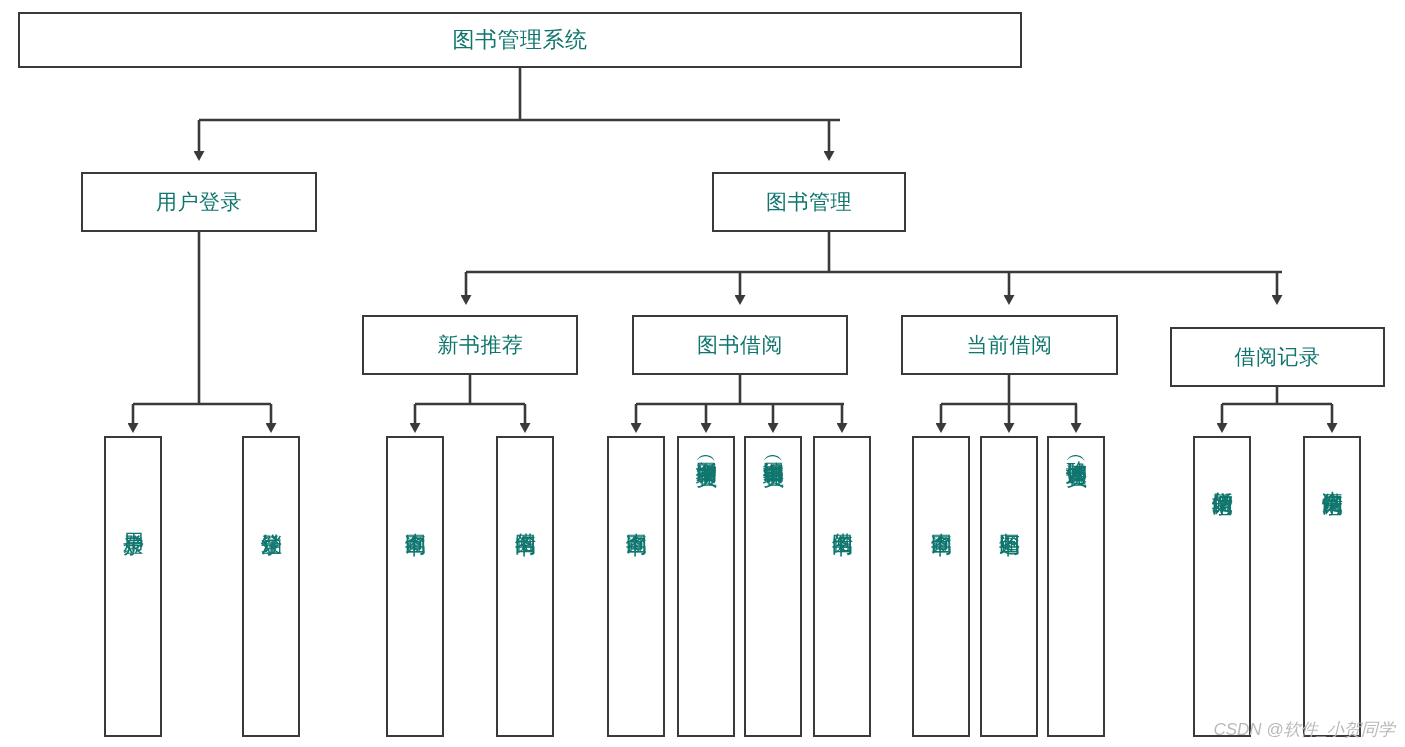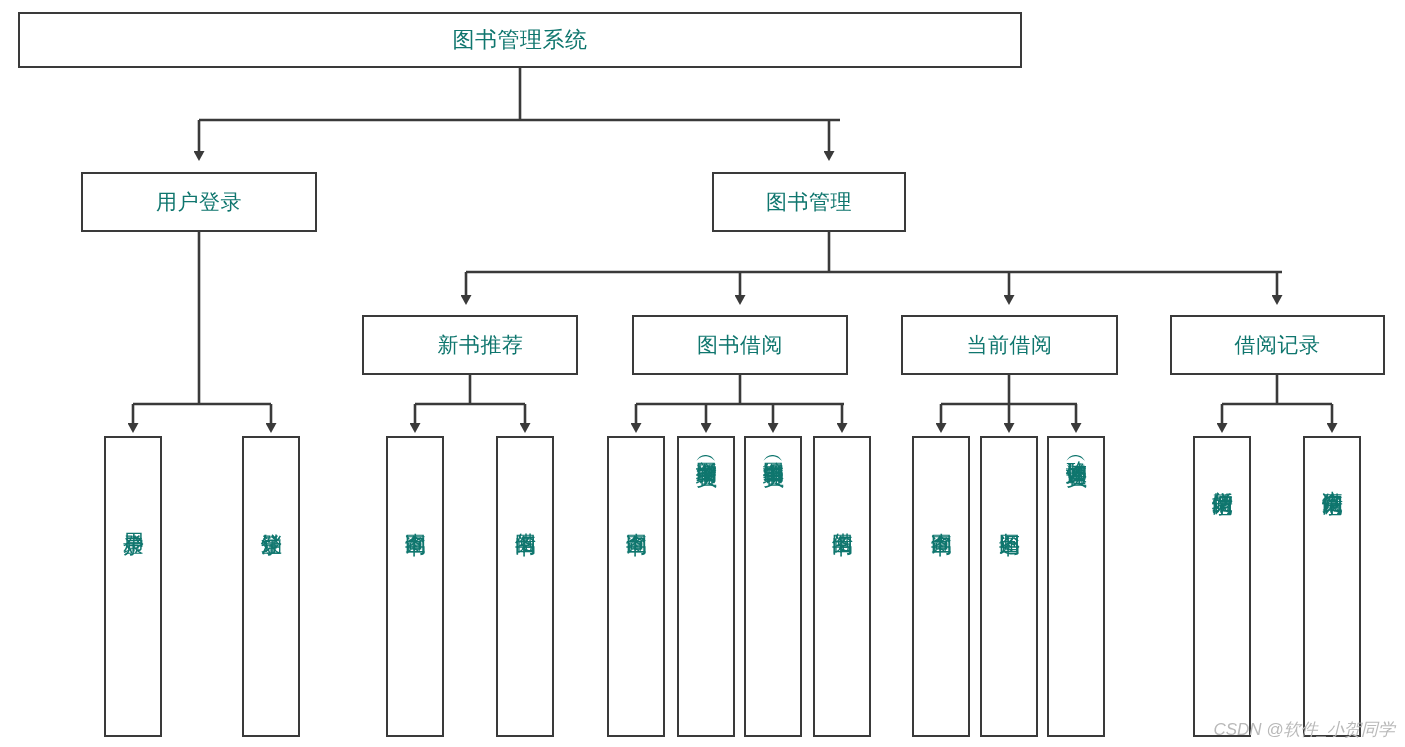--- a/index.html
+++ b/index.html
@@ -138,21 +138,21 @@
 
   <div class="node-box lvl3" style="left:362px; top:315px; width:216px; height:60px;padding-left:21px;">
     <span class="node-label-h">新书推荐</span>
   </div>
   <div class="node-box lvl3" style="left:632px; top:315px; width:216px; height:60px;">
     <span class="node-label-h">图书借阅</span>
   </div>
   <div class="node-box lvl3" style="left:901px; top:315px; width:217px; height:60px;">
     <span class="node-label-h">当前借阅</span>
   </div>
-  <div class="node-box lvl3" style="left:1170px; top:315px; width:215px; height:60px;">
+  <div class="node-box lvl3" style="left:1170px; top:327px; width:215px; height:60px;">
     <span class="node-label-h">借阅记录</span>
   </div>
 
   <div class="node-box leaf" style="left:104px; top:436px; width:58px; height:301px;">
     <span class="node-label-v" style="margin-top:78px;">用户登录</span>
   </div>
   <div class="node-box leaf" style="left:242px; top:436px; width:58px; height:301px;">
     <span class="node-label-v" style="margin-top:78px;">注销登录</span>
   </div>
 

